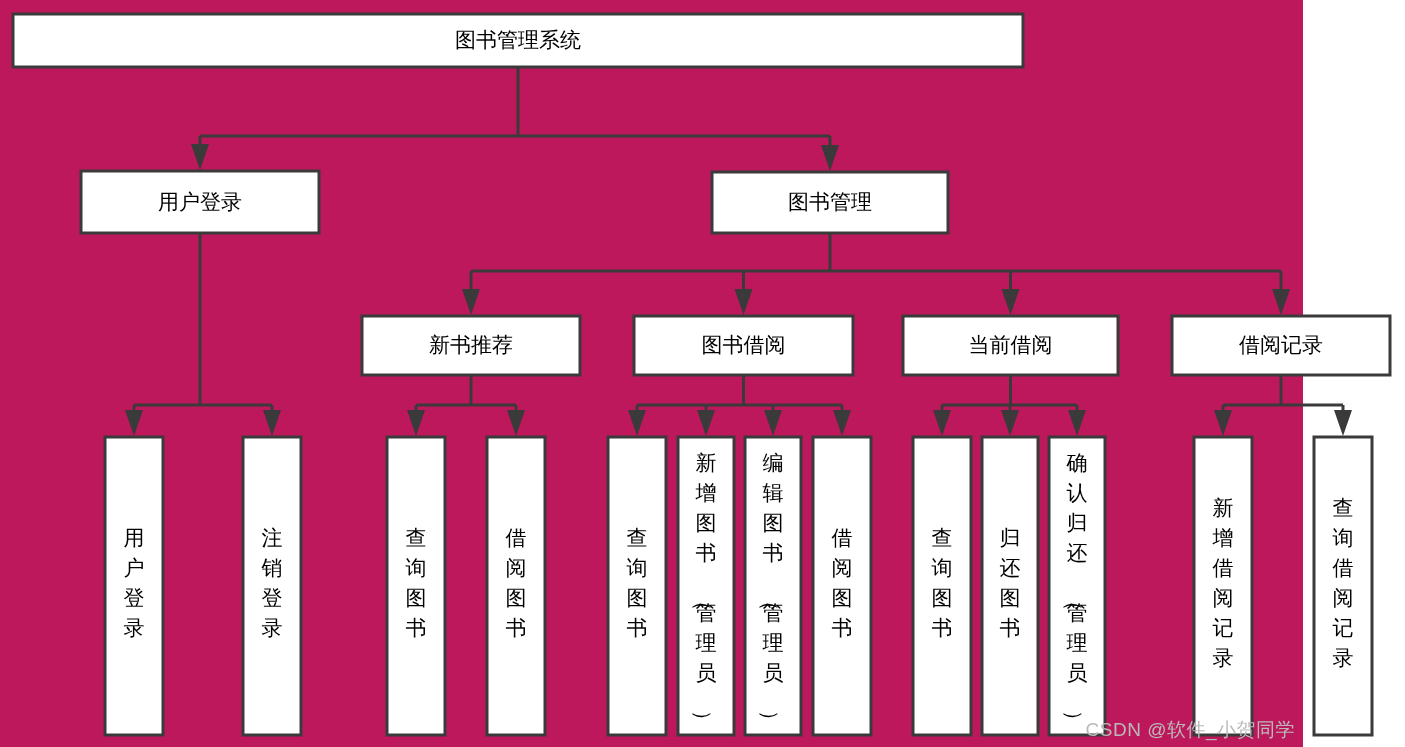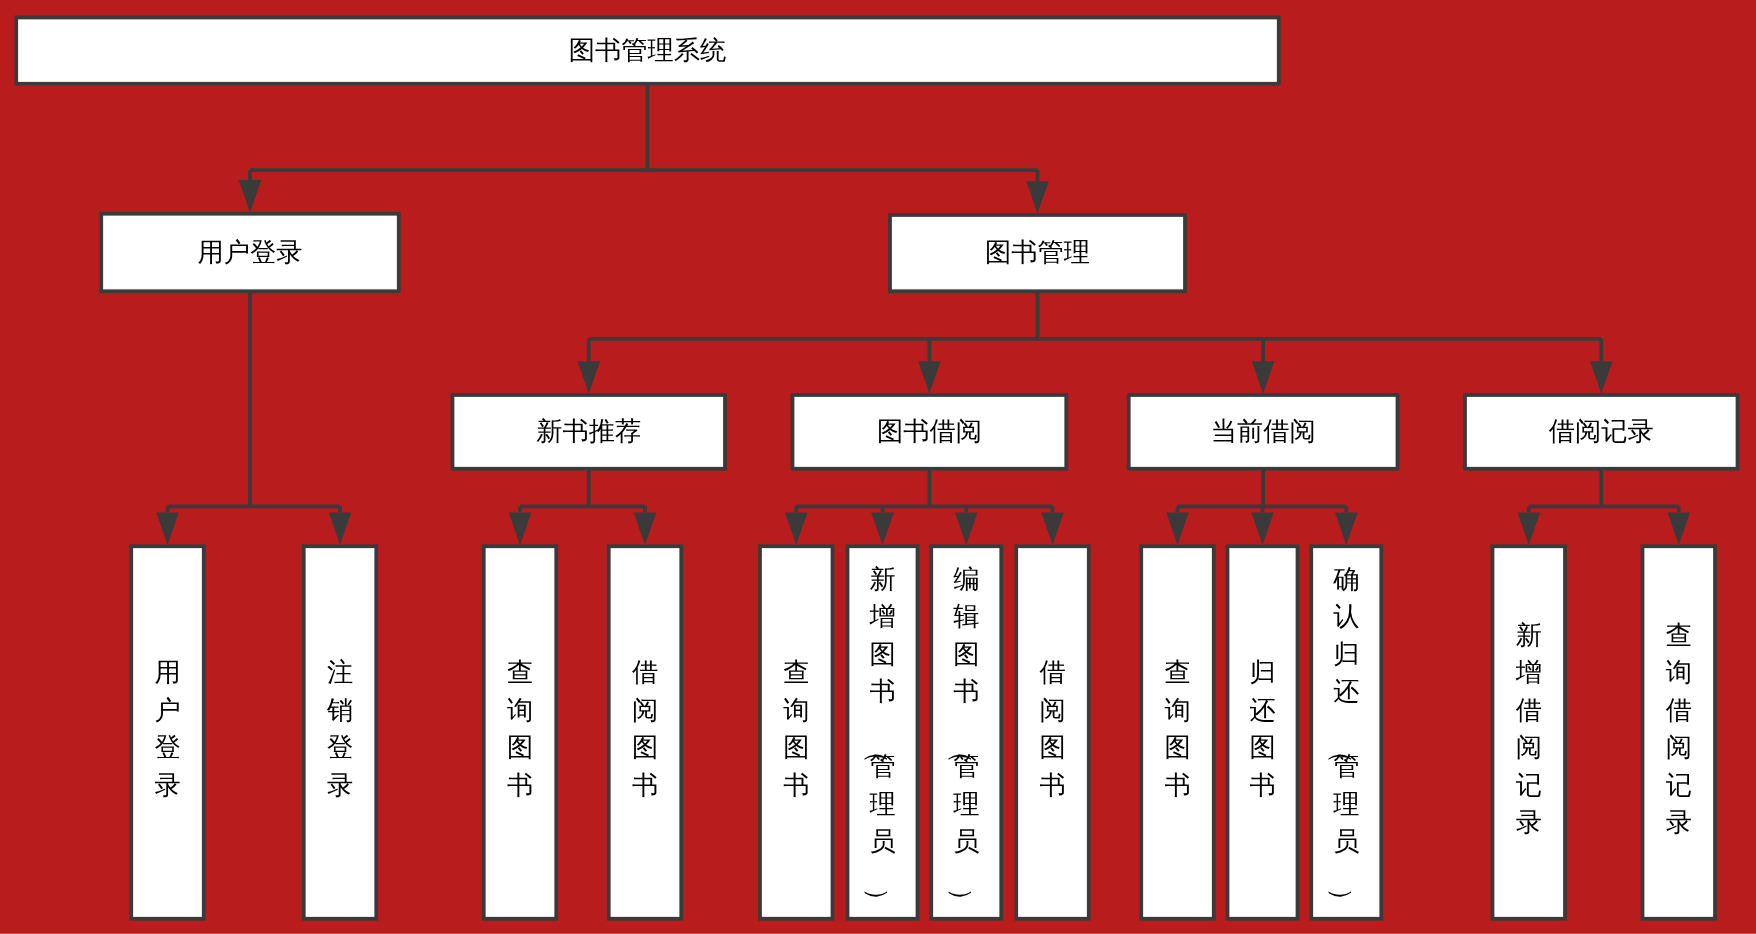--- a/index.html
+++ b/index.html
@@ -1,20 +1,20 @@
 <!DOCTYPE html>
 <html><head>
 <meta charset="utf-8">
 <style>
   html,body{margin:0;padding:0;background:#ffffff;}
   body{
     font-family:"Liberation Sans","DejaVu Sans",sans-serif;
     width:1405px;height:747px;overflow:hidden;position:relative;
   }
-  #stage{position:relative;width:1405px;height:747px;background:#b91c1c;}
+  #stage{position:relative;width:1303px;height:747px;background:#be185d;}
   svg#diagram{position:absolute;left:0;top:0;width:1405px;height:747px;display:block;}
   .node-rect{fill:#ffffff;stroke:#3a3a3a;stroke-width:3;}
   .connector{stroke:#3a3a3a;stroke-width:3;fill:none;}
   .arrow-head{fill:#3a3a3a;stroke:none;}
   .node-label{
     font-family:"Liberation Sans","DejaVu Sans",sans-serif;
     fill:#000000;font-size:21px;text-anchor:middle;dominant-baseline:middle;
   }
   .node-label-v{
     font-family:"Liberation Sans","DejaVu Sans",sans-serif;
@@ -176,13 +176,14 @@
         <g>
           <rect class="node-rect" x="1194" y="437" width="58" height="298"></rect>
           <text class="node-label-v" x="1223" y="515"><tspan x="1223" dy="0">新</tspan><tspan x="1223" dy="30">增</tspan><tspan x="1223" dy="30">借</tspan><tspan x="1223" dy="30">阅</tspan><tspan x="1223" dy="30">记</tspan><tspan x="1223" dy="30">录</tspan></text>
         </g>
         <g>
           <rect class="node-rect" x="1314" y="437" width="58" height="298"></rect>
           <text class="node-label-v" x="1343" y="515"><tspan x="1343" dy="0">查</tspan><tspan x="1343" dy="30">询</tspan><tspan x="1343" dy="30">借</tspan><tspan x="1343" dy="30">阅</tspan><tspan x="1343" dy="30">记</tspan><tspan x="1343" dy="30">录</tspan></text>
         </g>
       </g>
   </svg>
+  <div class="watermark">CSDN @软件_小贺同学</div>
 </div>
 
 </body></html>

